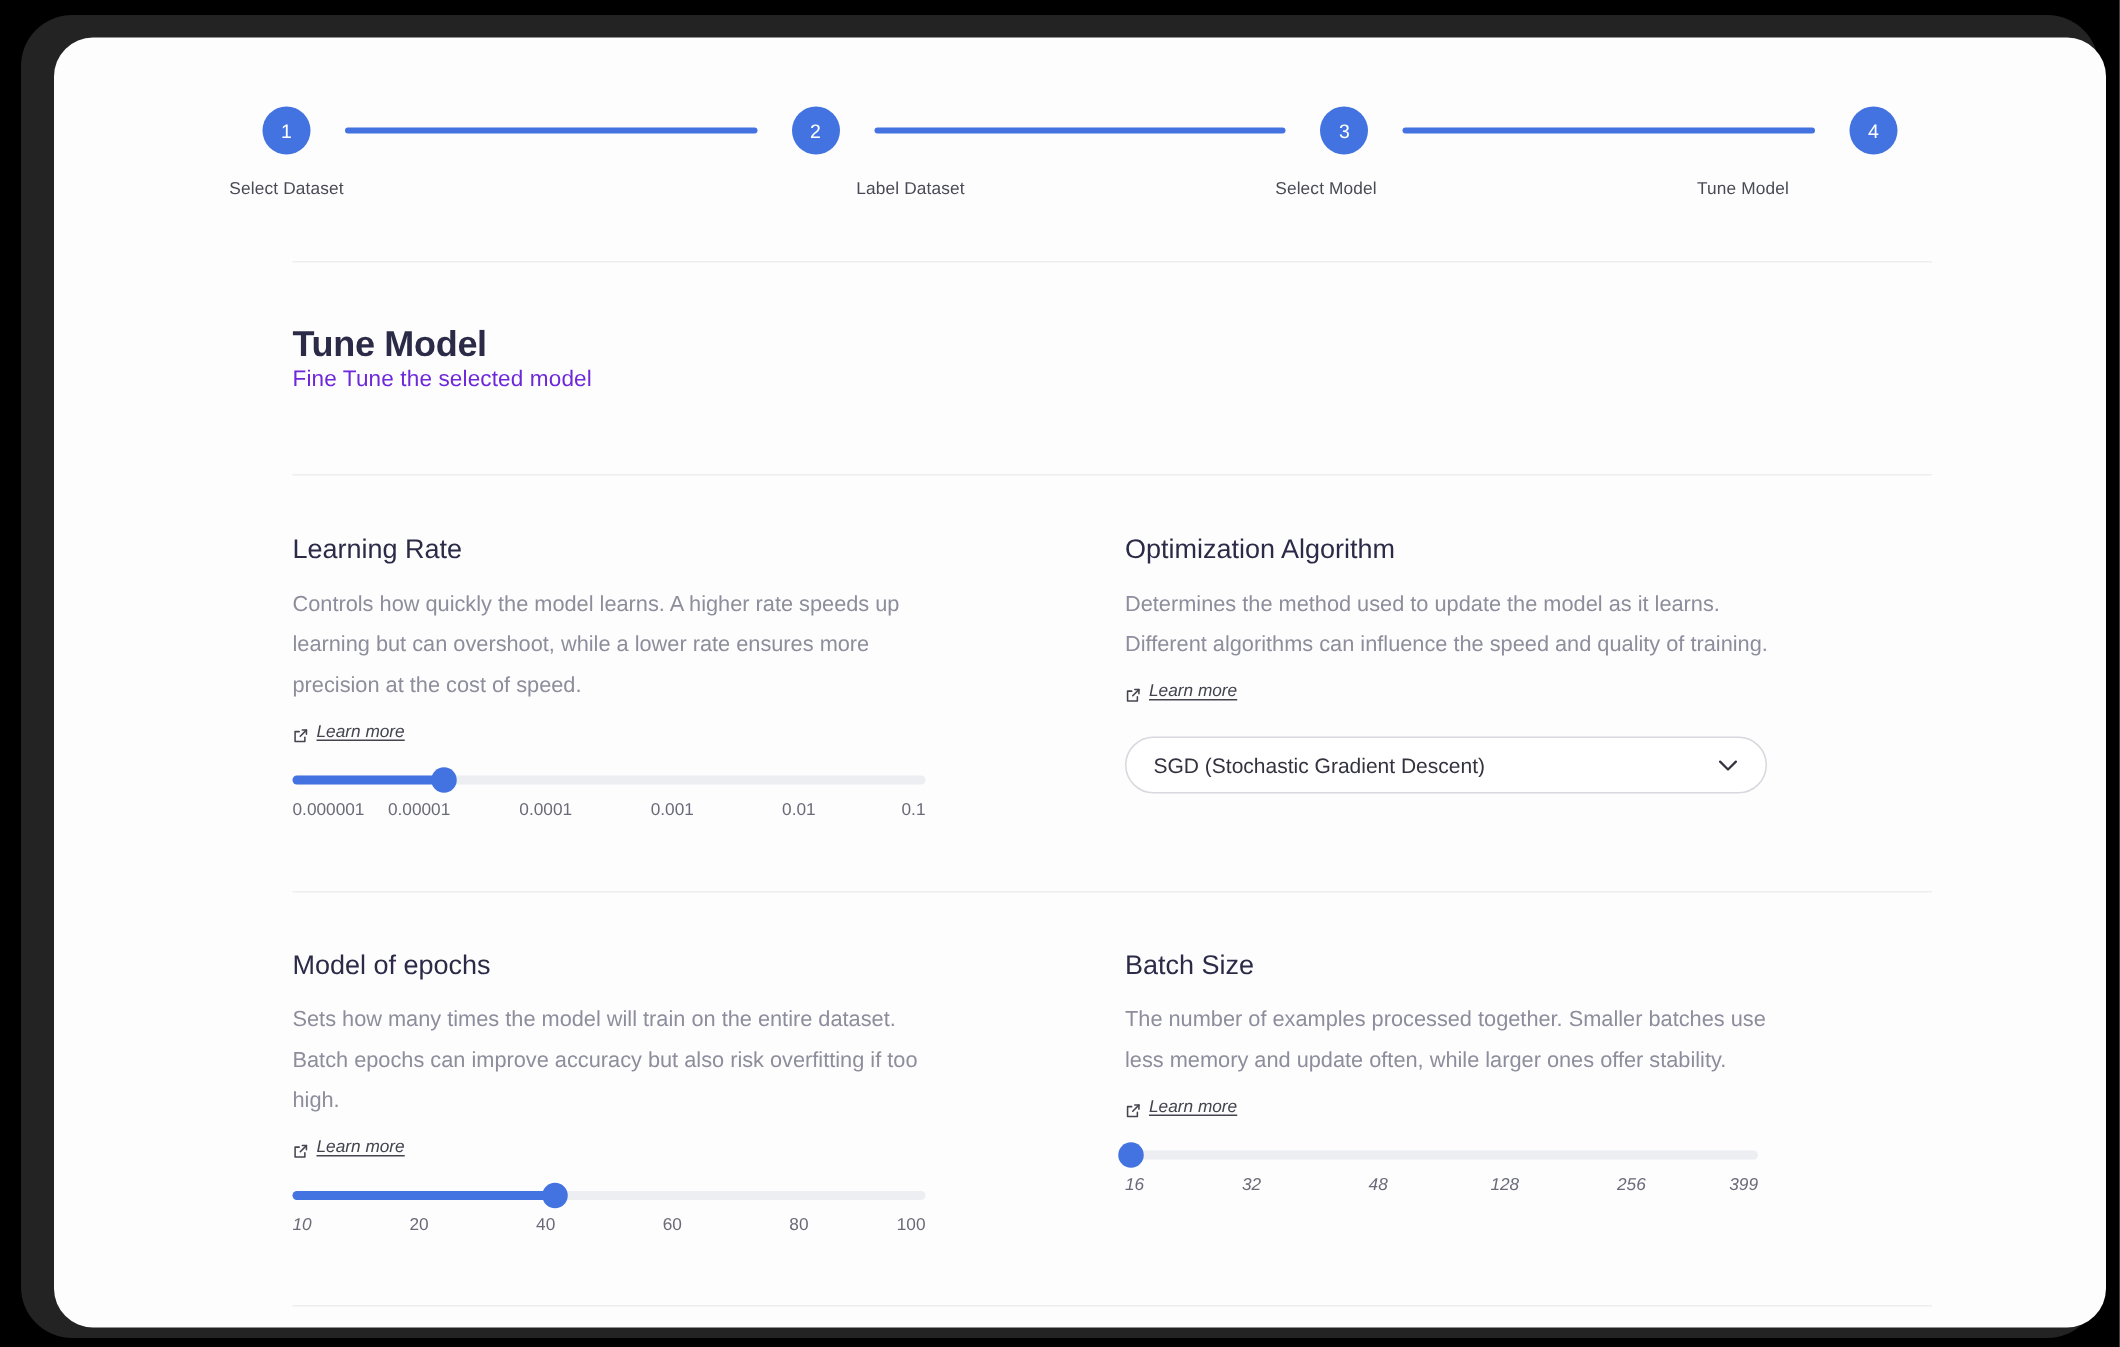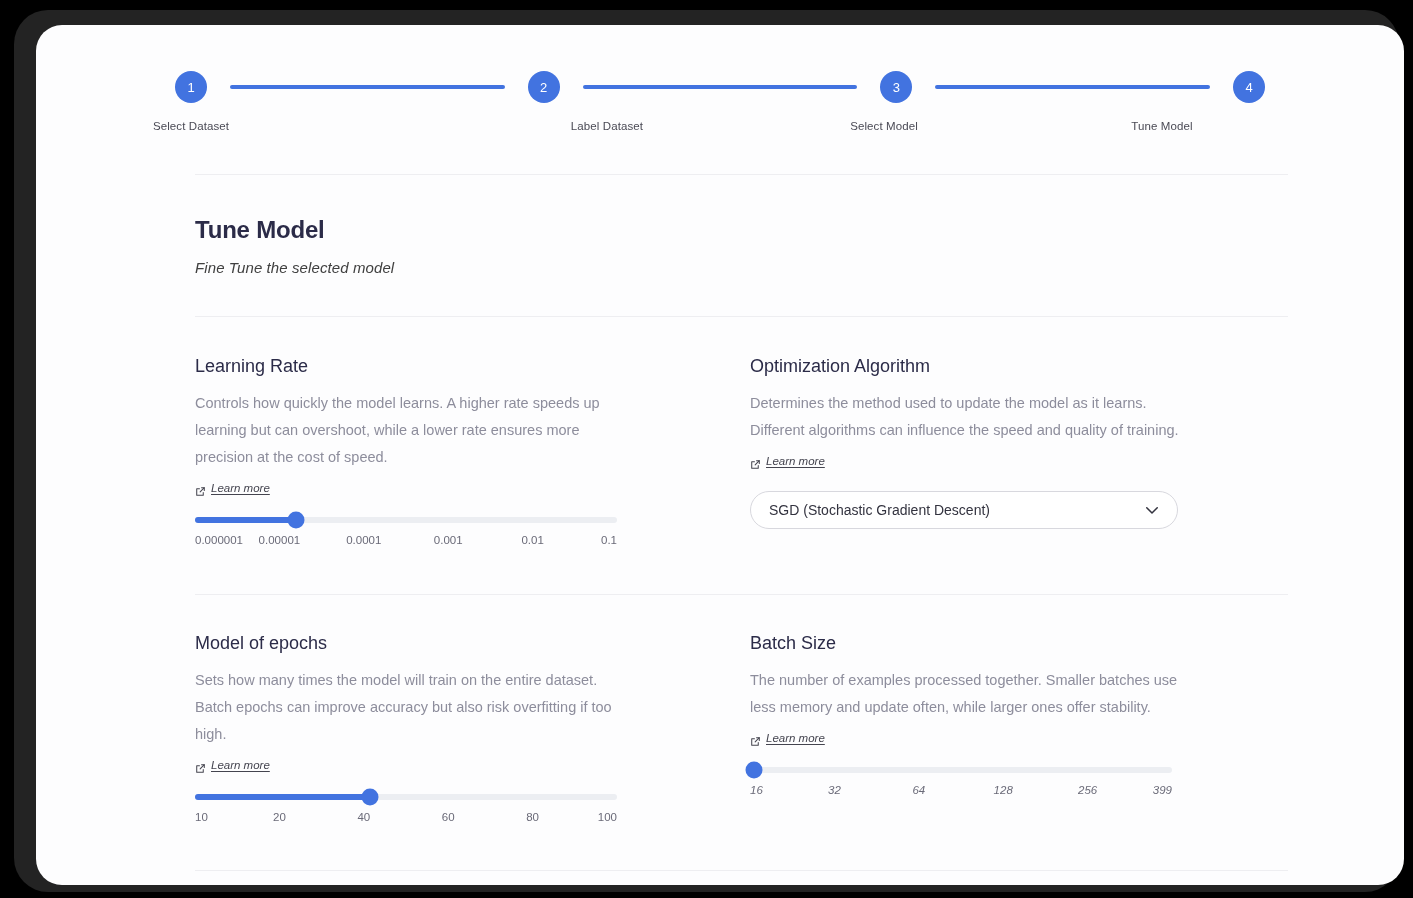--- a/index.html
+++ b/index.html
@@ -113,25 +113,23 @@
     top: 191px;
     width: 700px;
   }
   #page-title {
     font-size: 24px;
     font-weight: bold;
     color: #2b2b48;
     letter-spacing: -0.2px;
   }
   #page-subtitle {
-    margin-top: 15px;
     font-size: 15px;
-    color: #404040;
+    color: #6d28d9;
     letter-spacing: 0.1px;
-    font-style: italic;
   }
 
   
   .setting {
     position: absolute;
     width: 430px;
   }
   #setting-learning-rate  { left: 159px; top: 331px; }
   #setting-optimizer      { left: 714px; top: 331px; width: 440px; }
   #setting-epochs         { left: 159px; top: 608px; }
@@ -348,21 +346,21 @@
           </svg>
         </span>
         <span class="lm-text">Learn more</span>
       </div>
       <div class="slider-wrap">
         <div class="slider-track">
           <div class="slider-fill" id="ep-fill" style="width: 41.5%;"></div>
           <div class="slider-thumb" id="ep-thumb" style="left: 41.5%;"></div>
         </div>
         <div class="slider-ticks" id="ep-ticks">
-            <div class="slider-tick first" style="left: 0%;">10</div>
+            <div class="slider-tick first" style="left: 0%; font-style: italic;">10</div>
             <div class="slider-tick" style="left: 20%;">20</div>
             <div class="slider-tick" style="left: 40%;">40</div>
             <div class="slider-tick" style="left: 60%;">60</div>
             <div class="slider-tick" style="left: 80%;">80</div>
             <div class="slider-tick last" style="left: 100%;">100</div>
           </div>
       </div>
     </div>
 
     <div class="setting" id="setting-batch-size">
@@ -379,21 +377,21 @@
         <span class="lm-text">Learn more</span>
       </div>
       <div class="slider-wrap">
         <div class="slider-track">
           <div class="slider-fill" id="bs-fill" style="width: 0%;"></div>
           <div class="slider-thumb" id="bs-thumb" style="left: 1%;"></div>
         </div>
         <div class="slider-ticks" id="bs-ticks">
             <div class="slider-tick first" style="left: 0%;">16</div>
             <div class="slider-tick" style="left: 20%;">32</div>
-            <div class="slider-tick" style="left: 40%;">64</div>
+            <div class="slider-tick" style="left: 40%;">48</div>
             <div class="slider-tick" style="left: 60%;">128</div>
             <div class="slider-tick" style="left: 80%;">256</div>
             <div class="slider-tick last" style="left: 100%;">399</div>
           </div>
       </div>
     </div>
 
     <div class="divider" id="divider-bottom"></div>
 
   </div>

